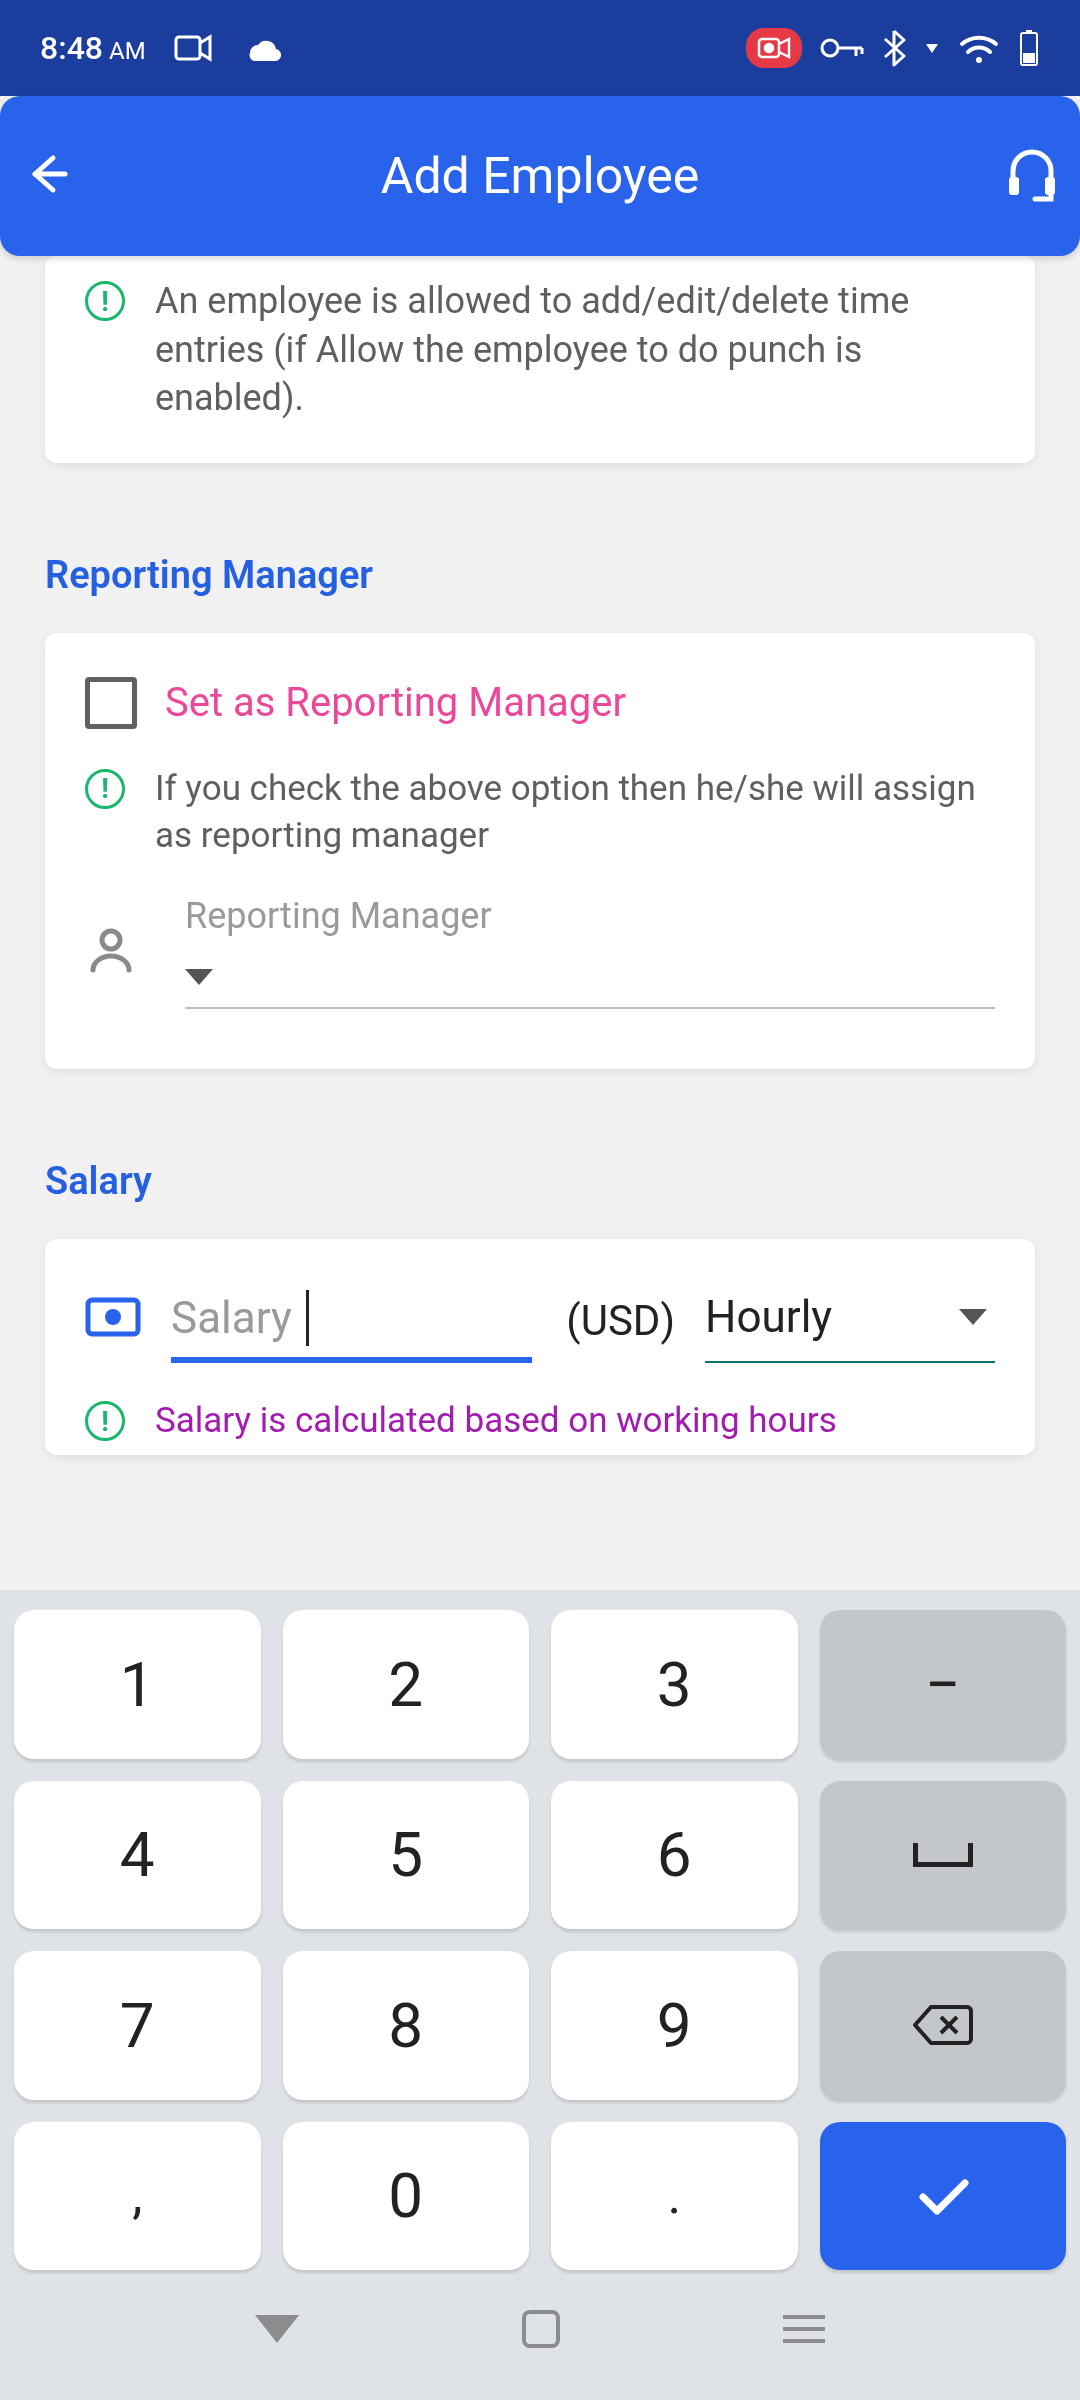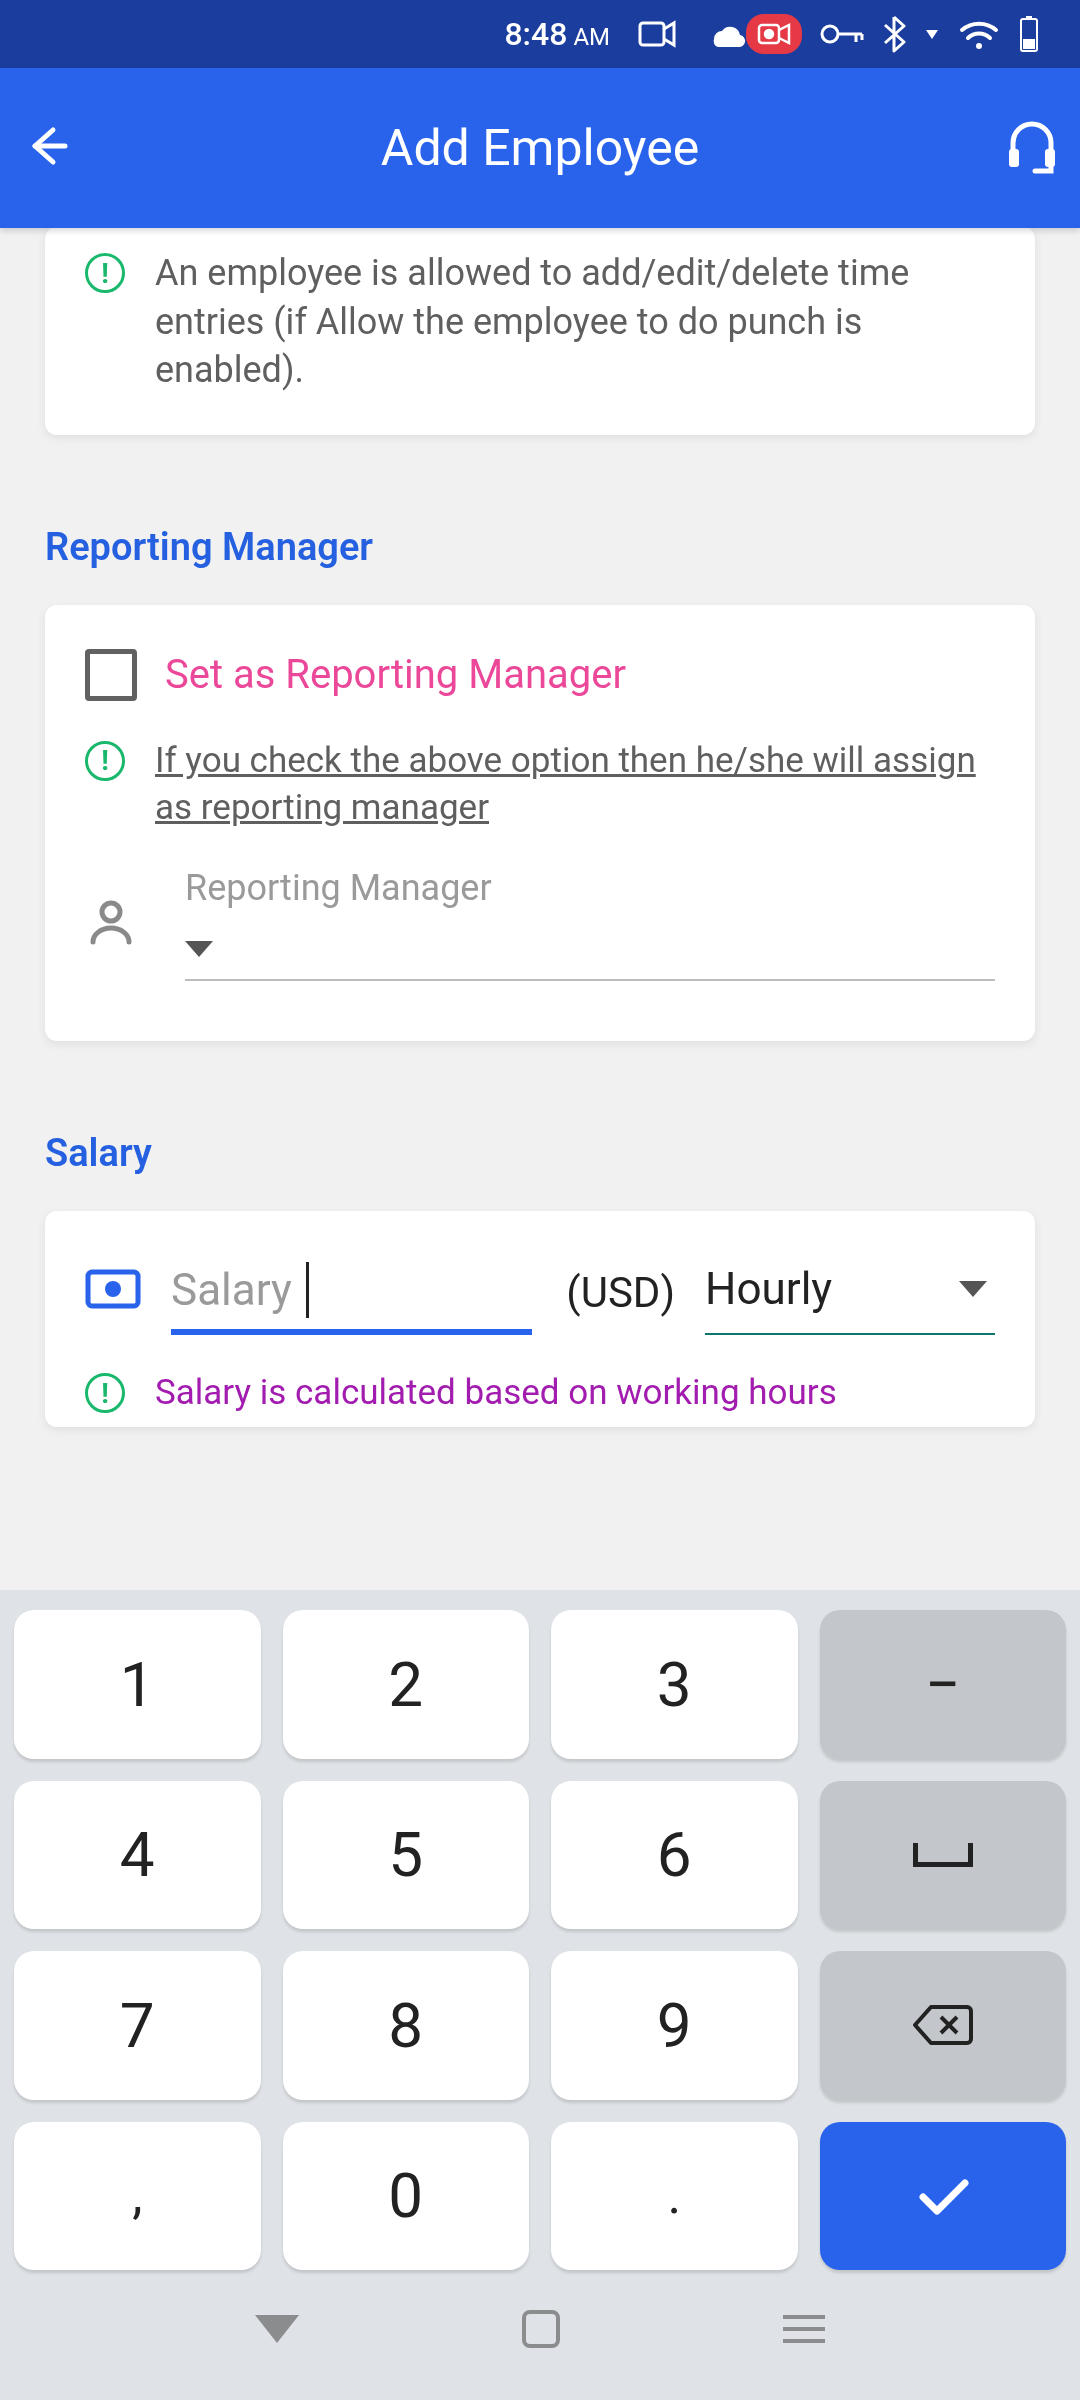--- a/index.html
+++ b/index.html
@@ -7,25 +7,25 @@
     width: 1080px;
     height: 2400px;
     font-family: -apple-system, BlinkMacSystemFont, 'Segoe UI', Roboto, sans-serif;
     background: #f1f1f1;
     overflow: hidden;
     position: relative;
   }
   
   
   .status-bar {
-    height: 68px;
+    height: 96px;
     background: #1a3d9e;
     display: flex;
     align-items: center;
-    justify-content: flex-end;
+    justify-content: space-between;
     padding: 0 40px;
     color: white;
   }
   .status-left { display: flex; align-items: center; gap: 28px; }
   .status-right { display: flex; align-items: center; gap: 18px; }
   .status-time { font-size: 32px; font-weight: 500; }
   .status-am { font-size: 24px; font-weight: 400; margin-left: 6px;}
   .status-icon { display:flex; align-items:center; }
   .rec-badge {
     background: #e63946;
@@ -37,20 +37,21 @@
   
   
   .app-bar {
     height: 160px;
     background: #2962eb;
     display: flex;
     align-items: center;
     padding: 0 19px;
     position: relative;
     box-shadow: 0 3px 6px rgba(0,0,0,0.15);
+    border-radius: 20px;
   }
   .app-title {
     position: absolute;
     left: 0; right: 0;
     text-align: center;
     color: white;
     font-size: 50px;
     font-weight: 400;
     pointer-events:none;
   }
@@ -104,21 +105,21 @@
   .checkbox {
     width: 52px; height: 52px;
     border: 5px solid #616161;
     border-radius: 4px;
   }
   .checkbox-label {
     font-size: 40px;
     color: #ec4899;
   }
   .hint-row { margin-bottom: 36px; }
-  .hint-row .info-text { font-size: 35px; text-decoration: underline; }
+  .hint-row .info-text { font-size: 35px; }
   
   .field-row {
     display:flex; align-items:center; gap: 40px;
     margin-top: 10px;
   }
   .person-icon { flex-shrink:0; }
   .field-label {
     font-size: 36px;
     color: #9a9a9a;
     margin-bottom: 14px;

